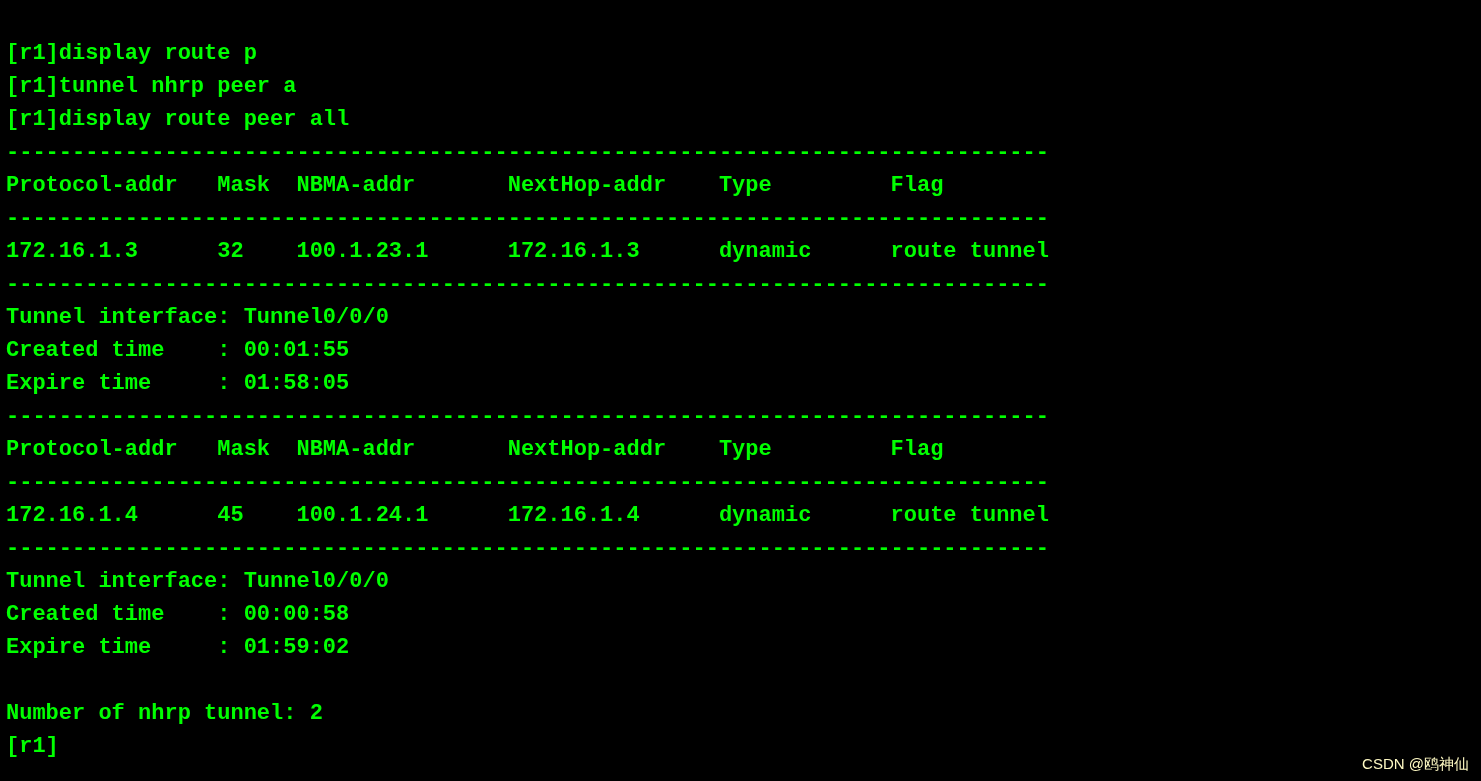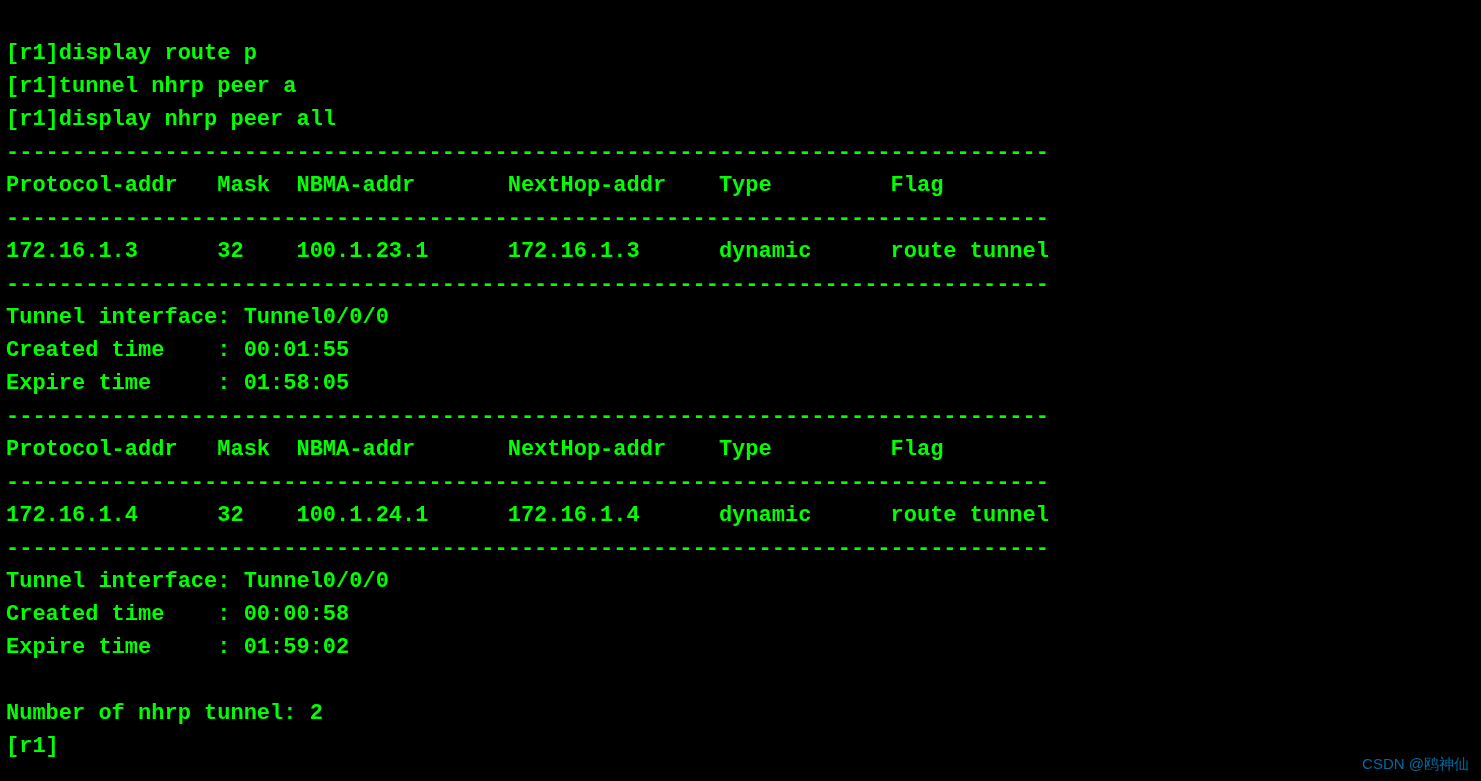--- a/index.html
+++ b/index.html
@@ -16,45 +16,45 @@
     overflow: hidden;
   }
   .terminal {
     padding: 4px 6px;
     white-space: pre;
   }
   .watermark {
     position: absolute;
     bottom: 6px;
     right: 12px;
-    color: #0369a1;
+    color: #fef9c3;
     font-size: 15px;
     font-weight: normal;
     font-family: sans-serif;
   }
 </style>
 </head>
 <body>
 
 <div class="terminal">
 <span><span>[</span><span>r1</span><span>]</span><span>display route p</span></span>
 <span><span>[</span><span>r1</span><span>]</span><span>tunnel nhrp peer a</span></span>
-<span><span>[</span><span>r1</span><span>]</span><span>display nhrp peer all</span></span>
+<span><span>[</span><span>r1</span><span>]</span><span>display route peer all</span></span>
 <span>-------------------------------------------------------------------------------</span>
 <span>Protocol-addr   Mask  NBMA-addr       NextHop-addr    Type         Flag</span>
 <span>-------------------------------------------------------------------------------</span>
 <span>172.16.1.3      32    100.1.23.1      172.16.1.3      dynamic      route tunnel</span>
 <span>-------------------------------------------------------------------------------</span>
 <span><span>Tunnel interface:</span> <span>Tunnel0/0/0</span></span>
 <span><span>Created time    :</span> <span>00:01:55</span></span>
 <span><span>Expire time     :</span> <span>01:58:05</span></span>
 <span>-------------------------------------------------------------------------------</span>
 <span>Protocol-addr   Mask  NBMA-addr       NextHop-addr    Type         Flag</span>
 <span>-------------------------------------------------------------------------------</span>
-<span>172.16.1.4      32    100.1.24.1      172.16.1.4      dynamic      route tunnel</span>
+<span>172.16.1.4      45    100.1.24.1      172.16.1.4      dynamic      route tunnel</span>
 <span>-------------------------------------------------------------------------------</span>
 <span><span>Tunnel interface:</span> <span>Tunnel0/0/0</span></span>
 <span><span>Created time    :</span> <span>00:00:58</span></span>
 <span><span>Expire time     :</span> <span>01:59:02</span></span>
 
 <span><span>Number of nhrp tunnel:</span> <span>2</span></span>
 <span>[r1]</span>
 </div>
 
 <div class="watermark">CSDN @鸥神仙</div>

